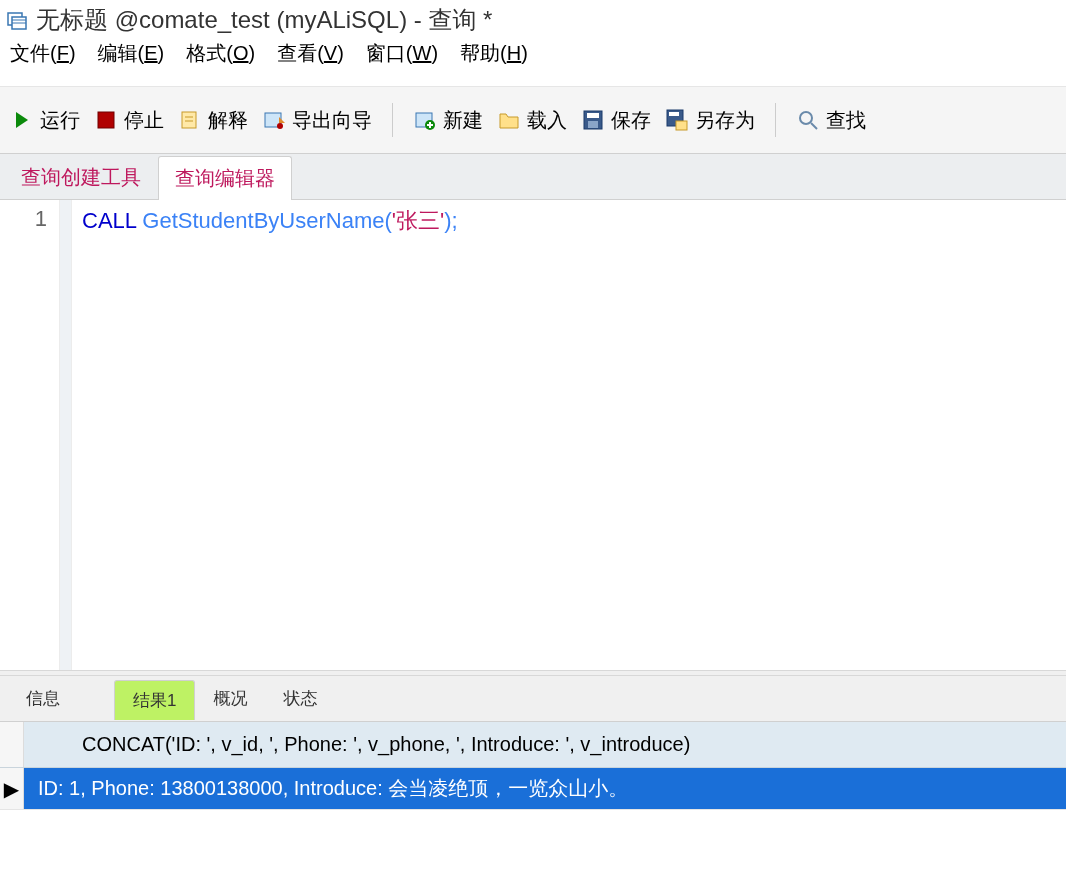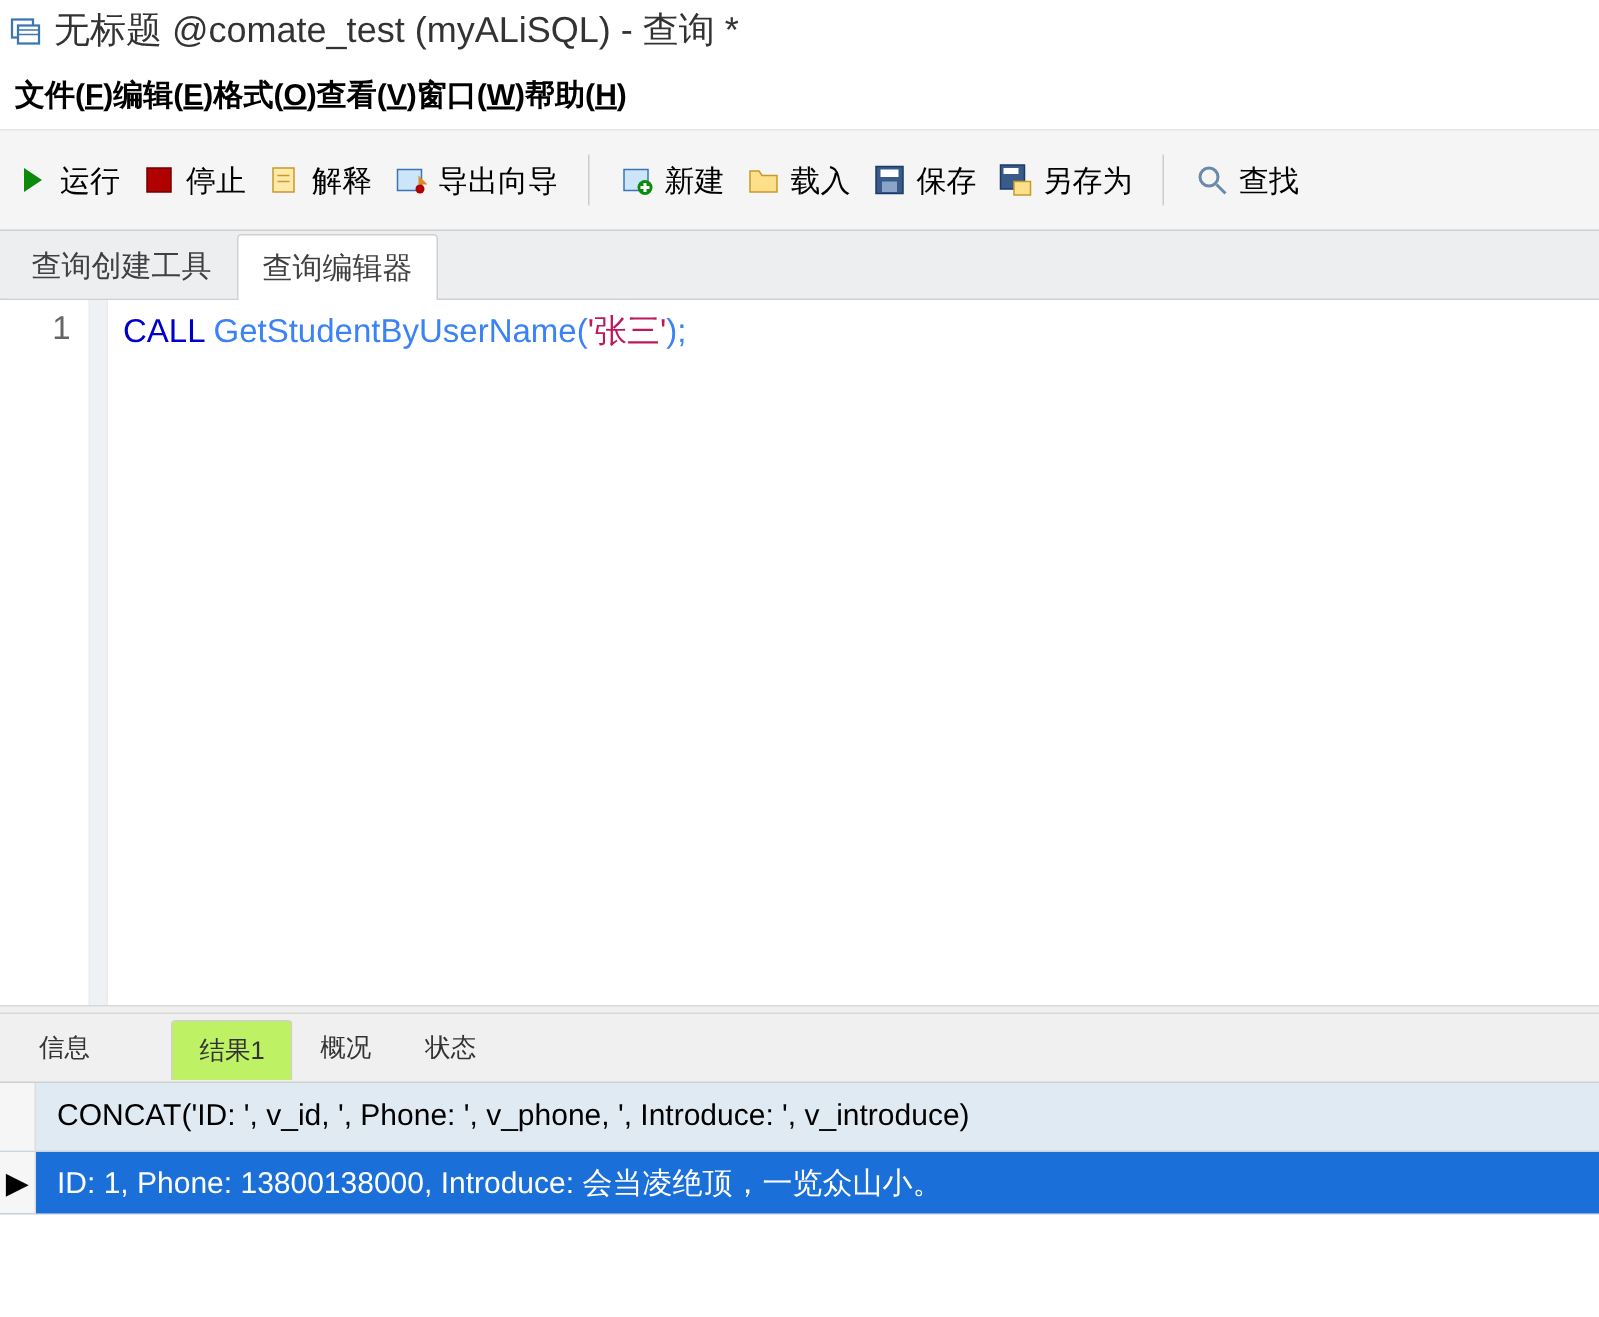--- a/index.html
+++ b/index.html
@@ -4,35 +4,35 @@
 <style>
 * { margin:0; padding:0; box-sizing:border-box; font-family: "Microsoft YaHei", "Segoe UI", Arial, sans-serif; }
 body { background:#f0f0f0; width:1066px; height:878px; overflow:hidden; font-size:18px; color:#000; }
 
 
 .titlebar { height:40px; background:#fff; display:flex; align-items:center; padding:0 6px; }
 .titlebar .app-icon { width:22px; height:22px; margin-right:8px; }
 .titlebar .title { font-size:24px; color:#333; }
 
 
-.menubar { height:46px; background:#fff; display:flex; align-items:center; padding:0 10px; font-size:20px;font-weight:bold; }
+.menubar { height:46px; background:#fff; display:flex; align-items:flex-start; padding:0 10px; gap:22px; font-size:20px; }
 .menubar .item { cursor:default; }
 .menubar .item u { text-decoration:underline; }
 
 
 .toolbar { height:68px; background:#f5f5f5; border-top:1px solid #e6e6e6; border-bottom:1px solid #d0d0d0; display:flex; align-items:center; padding:0 10px; gap:14px; font-size:20px; }
 .toolbar .btn { display:flex; align-items:center; gap:6px; cursor:default; }
 .toolbar .sep { width:1px; height:34px; background:#ccc; margin:0 6px; }
 
 
 .ico { display:inline-flex; width:24px; height:24px; align-items:center; justify-content:center; position:relative; }
 
 
 .editor-tabs { height:46px; background:#eceef0; border-bottom:1px solid #d0d0d0; display:flex; align-items:flex-end; padding:0 4px; font-size:20px; }
-.editor-tabs .tab { padding:8px 16px; border:1px solid transparent; border-bottom:none; color:#404040; cursor:default;font-family:Liberation Serif, serif; }
+.editor-tabs .tab { padding:8px 16px; border:1px solid transparent; border-bottom:none; color:#be185d; cursor:default;font-family:Liberation Serif, serif; }
 .editor-tabs .tab.inactive { background:#eceef0; }
 .editor-tabs .tab.active { background:#fff; border-color:#d0d0d0; border-radius:3px 3px 0 0; position:relative; top:1px; }
 
 
 .editor { height:470px; background:#fff; display:flex; font-family: Consolas, "Courier New", monospace; font-size:22px; position:relative; }
 .editor .gutter { width:60px; background:#fff; border-right:1px solid #ececec; color:#666; text-align:right; padding:6px 12px 0 0; }
 .editor .highlight-col { width:12px; background:#eef2f5; border-right:1px solid #ececec; }
 .editor .code { padding:6px 10px; flex:1; white-space:pre; }
 .kw { color:#0000cc; }
 .str { color:#be185d; }
@@ -41,21 +41,21 @@
 
 .splitter { height:6px; background:#f0f0f0; border-top:1px solid #d8d8d8; border-bottom:1px solid #d8d8d8; }
 
 
 .result-tabs { height:46px; background:#f0f0f0; border-bottom:1px solid #d0d0d0; display:flex; align-items:center; padding:0 8px; font-size:17px; }
 .result-tabs .tab { padding:8px 18px; color:#333; cursor:default; }
 .result-tabs .tab.active { background:#bef264; border:1px solid #d0d0d0; border-bottom:none; border-radius:3px 3px 0 0; position:relative; top:1px;margin-left:36px; }
 
 
 .result-grid { background:#fff; font-size:20px; }
-.result-grid .header-row { display:flex; height:46px; align-items:center; background:#dfeaf2; border-bottom:1px solid #c9d4dc; }
+.result-grid .header-row { display:flex; height:46px; align-items:center; background:#dfeaf2; border-bottom:1px solid #c9d4dc;gap:44px; }
 .result-grid .row { display:flex; height:42px; align-items:center; border-bottom:1px solid #e5e5e5; }
 .result-grid .rowmark { width:24px; display:flex; align-items:center; justify-content:center; color:#000; background:#f6f6f6; border-right:1px solid #dcdcdc; height:100%; }
 .result-grid .cell { padding:0 14px; flex:1; white-space:nowrap; overflow:hidden; text-overflow:ellipsis; }
 .result-grid .row.selected { background:#1a6fd8; color:#fff; }
 .result-grid .row.selected .rowmark { background:#f6f6f6; color:#000; }
 .result-grid .blank { height:80px; }
 </style>
 </head>
 <body>
 

